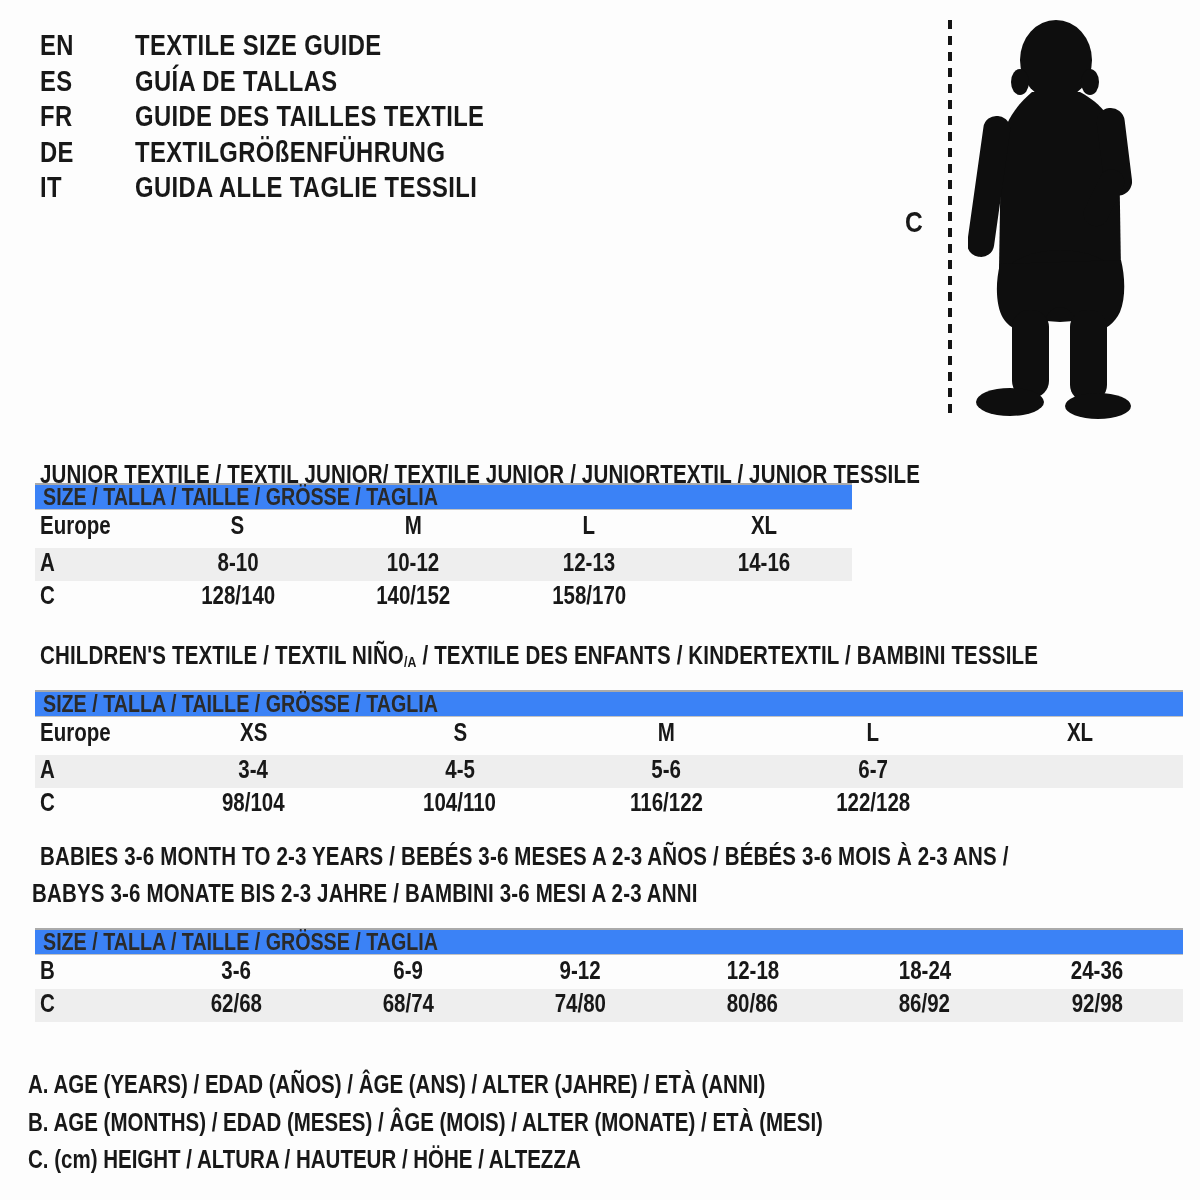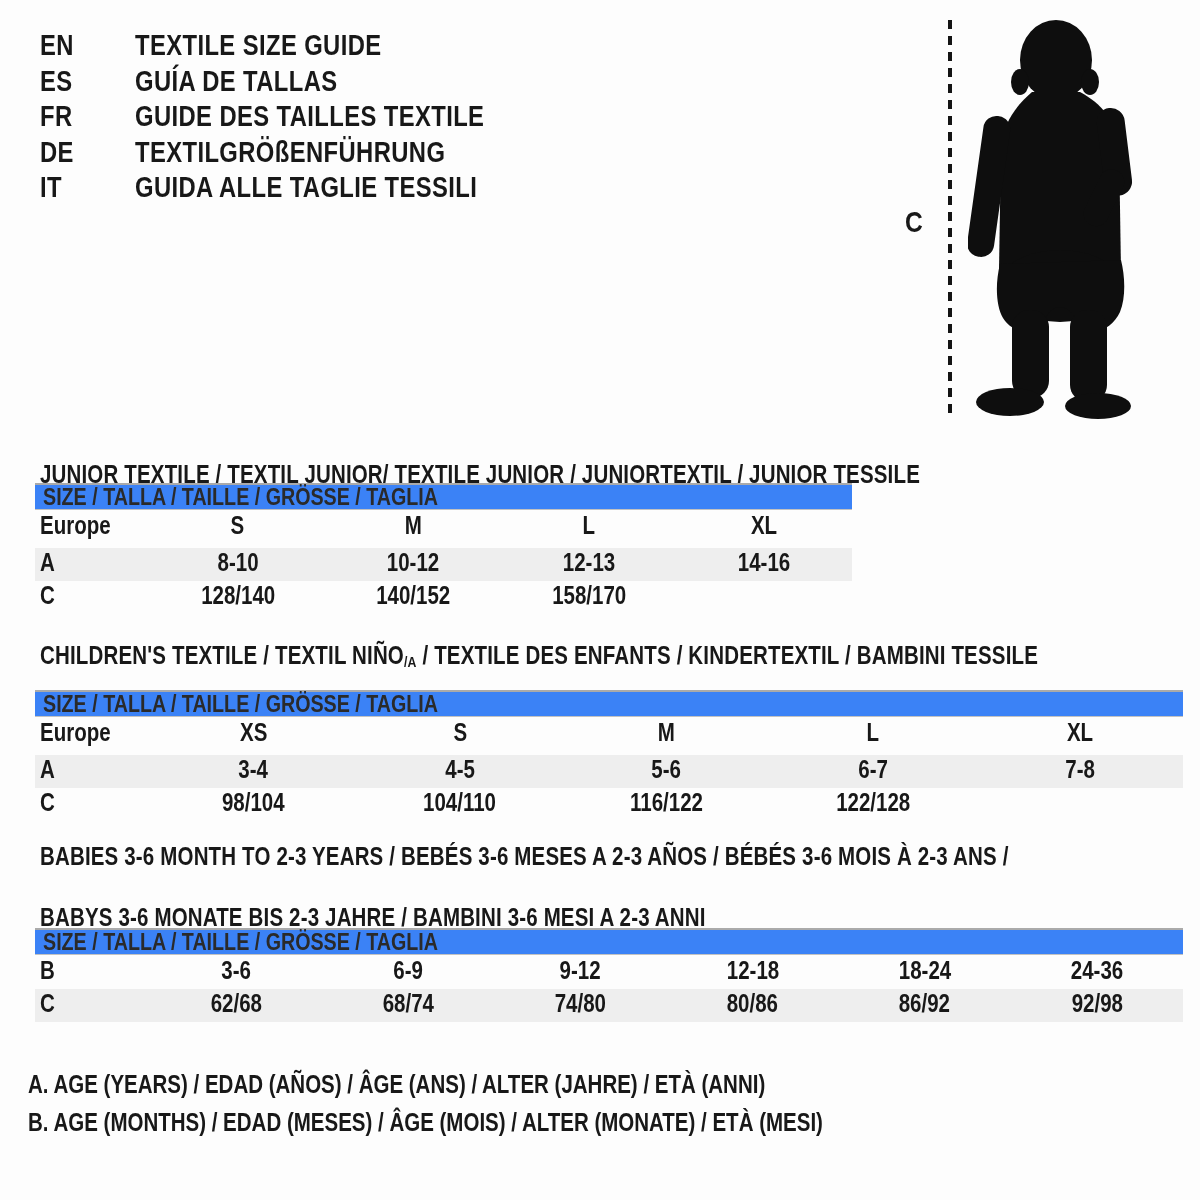--- a/index.html
+++ b/index.html
@@ -189,23 +189,20 @@
         </div>
         <div class="cell">
           <span class="cndc">4-5</span>
         </div>
         <div class="cell">
           <span class="cndc">5-6</span>
         </div>
         <div class="cell">
           <span class="cndc">6-7</span>
         </div>
-        <div class="cell">
-          <span class="cndc">7-8</span>
-        </div>
       </div>
       <div class="trow " style="grid-template-columns:115px repeat(5, 1fr)">
         <div class="cell lab">
           <span class="cnd">C</span>
         </div>
         <div class="cell">
           <span class="cndc">98/104</span>
         </div>
         <div class="cell">
           <span class="cndc">104/110</span>
@@ -215,21 +212,21 @@
         </div>
         <div class="cell">
           <span class="cndc">122/128</span>
         </div>
       </div>
     </div>
 
   <div class="sec-title" style="left:40px;top:842px;">
     <span class="cnd">BABIES 3-6 MONTH TO 2-3 YEARS / BEBÉS 3-6 MESES A 2-3 AÑOS / BÉBÉS 3-6 MOIS À 2-3 ANS /</span>
   </div>
-  <div class="sec-title" style="left:40px;top:879px;margin-top:24px;">
+  <div class="sec-title" style="left:32px;top:879px;">
     <span class="cnd">BABYS 3-6 MONATE BIS 2-3 JAHRE / BAMBINI 3-6 MESI A 2-3 ANNI</span>
   </div>
   <div class="bar" style="left:35px;top:928px;width:1148px;">
     <span class="cnd">SIZE / TALLA / TAILLE / GRÖSSE / TAGLIA</span>
   </div>
   <div class="tbl" style="left:35px;top:956px;width:1148px;">
       <div class="trow " style="grid-template-columns:115px repeat(6, 1fr)">
         <div class="cell lab">
           <span class="cnd">B</span>
         </div>
@@ -277,15 +274,18 @@
       </div>
     </div>
 
   <div class="legend">
       <div class="legend-row">
         <span class="cnd">A. AGE (YEARS) / EDAD (AÑOS) / ÂGE (ANS) / ALTER (JAHRE) / ETÀ (ANNI)</span>
       </div>
       <div class="legend-row">
         <span class="cnd">B. AGE (MONTHS) / EDAD (MESES) / ÂGE (MOIS) / ALTER (MONATE) / ETÀ (MESI)</span>
       </div>
+      <div class="legend-row">
+        <span class="cnd">C. (cm) HEIGHT / ALTURA / HAUTEUR / HÖHE / ALTEZZA</span>
+      </div>
     </div>
 
 </div>
 
 </body></html>

